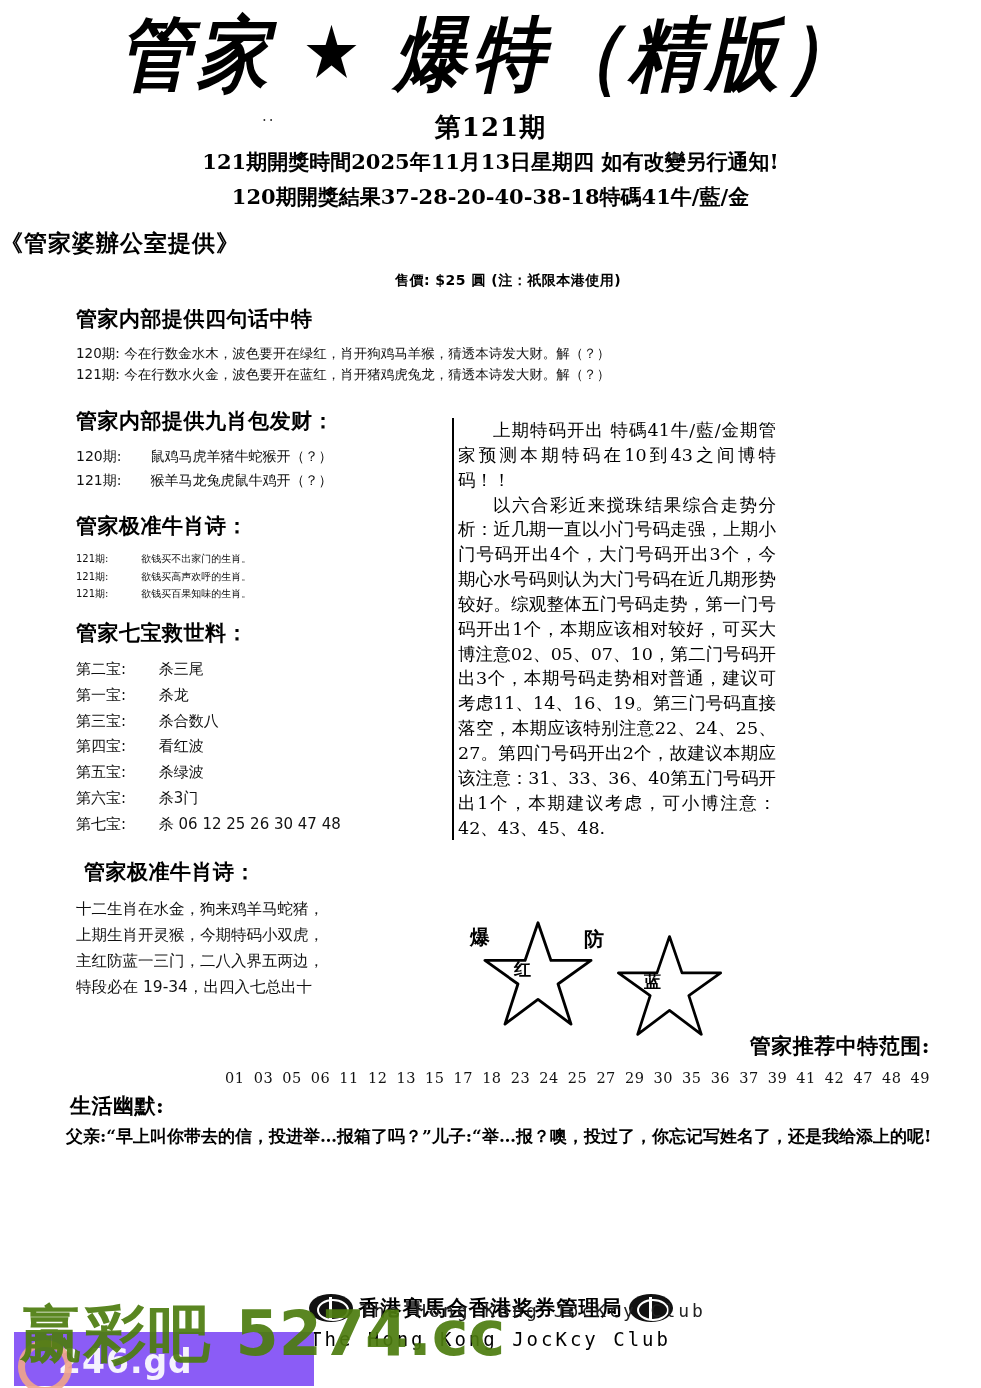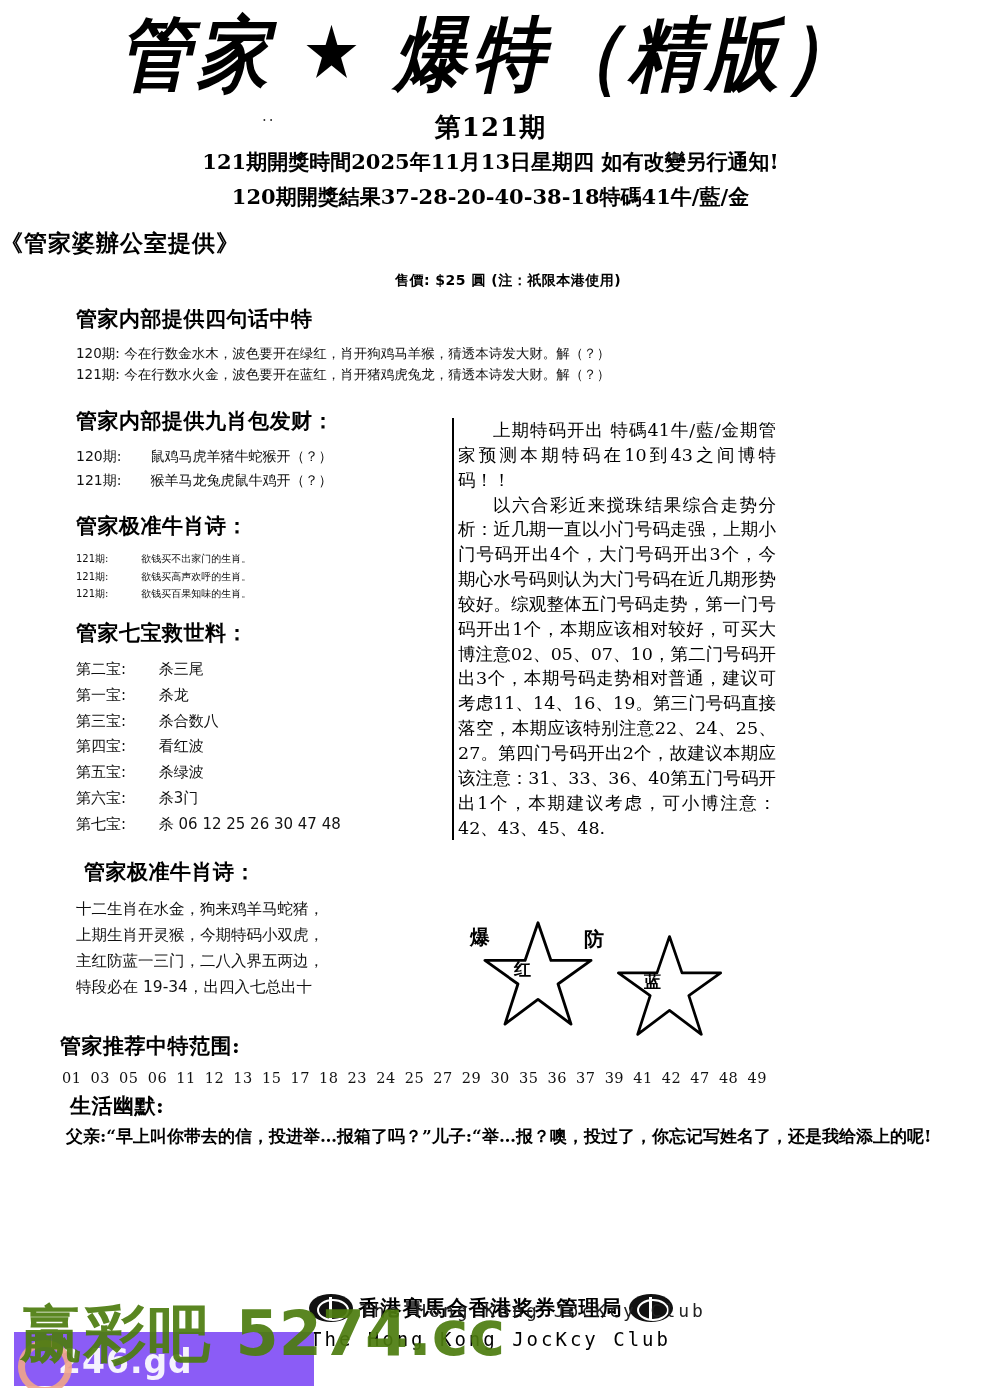--- a/index.html
+++ b/index.html
@@ -88,21 +88,21 @@
   .star-label{
     position:absolute;font-size:20px;font-weight:bold;color:#000;
     font-family:"DejaVu Serif","Liberation Serif",serif;
   }
   .star-inner{
     position:absolute;font-size:17px;font-weight:bold;color:#000;
     font-family:"DejaVu Serif","Liberation Serif",serif;
   }
 
   
-  .range-sec{position:absolute;left:60px;top:1032px;width:860px;}
+  .range-sec{position:absolute;left:70px;top:1032px;width:860px;text-align:right;}
   .range-nums{
     font-size:14.5px;letter-spacing:.5px;color:#111;margin-left:2px;margin-top:4px;
     font-family:"DejaVu Serif","Liberation Serif",serif;word-spacing:4px;
   }
   .humor-title{position:absolute;left:64px;top:1092px;}
   .humor-body{
     position:absolute;left:66px;top:1124px;width:880px;
     font-size:17px;font-weight:bold;line-height:1.5;color:#000;
     font-family:"DejaVu Serif","Liberation Serif",serif;
     text-align:justify;

